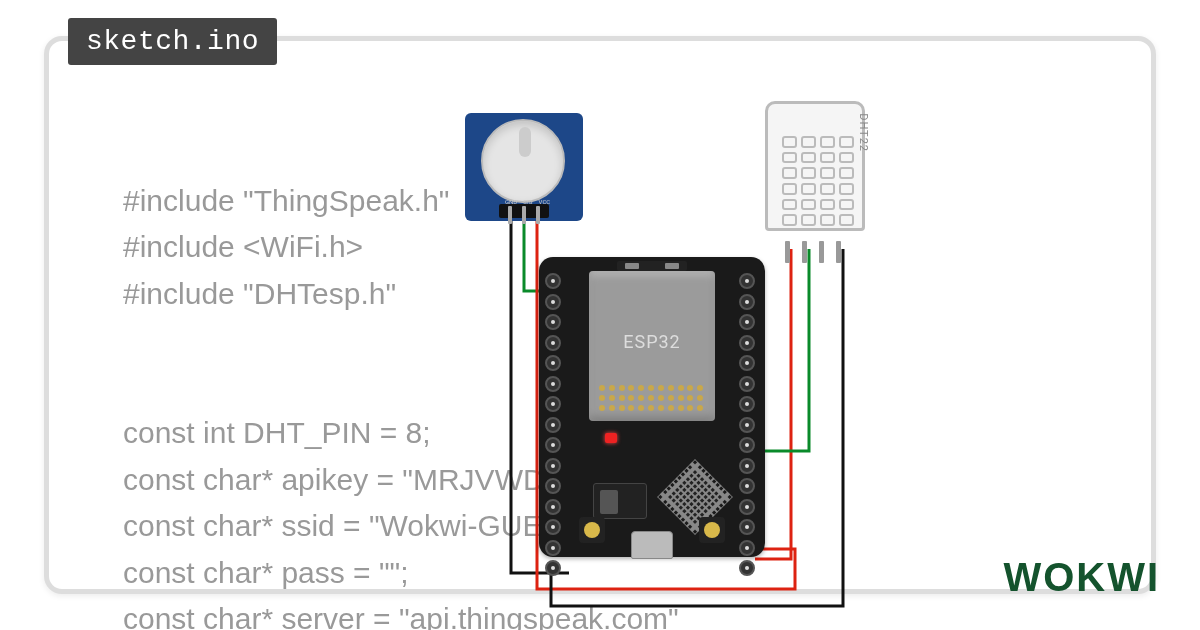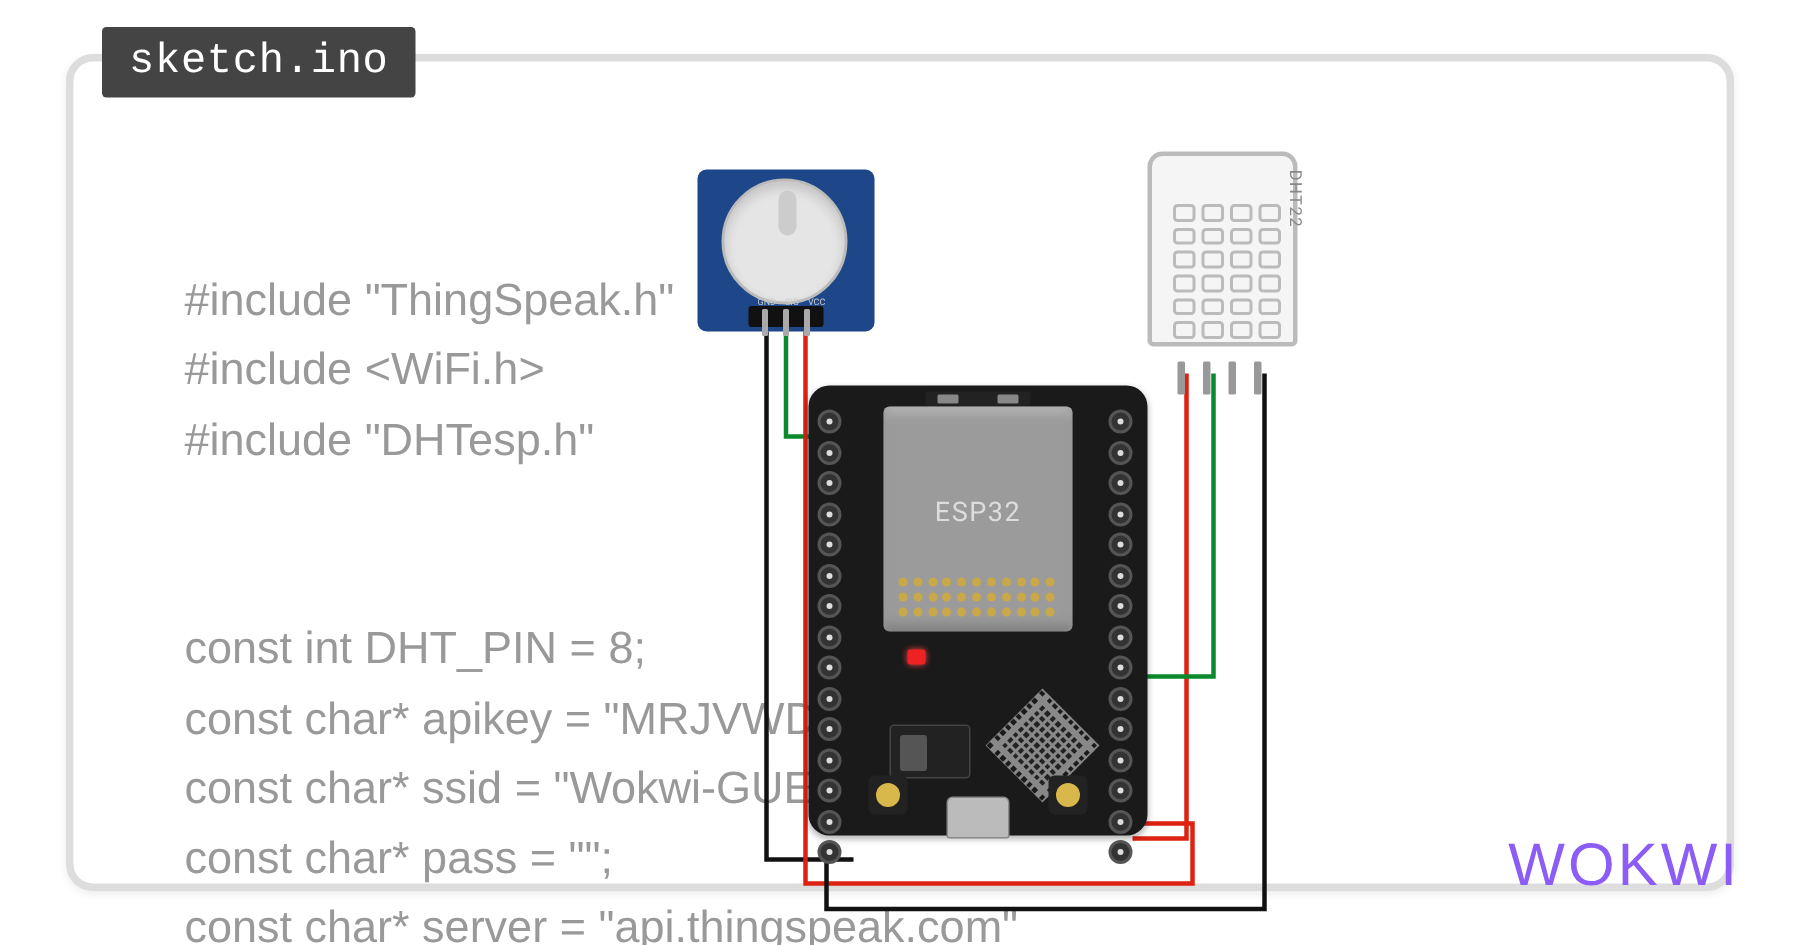--- a/index.html
+++ b/index.html
@@ -42,23 +42,23 @@
       color: #999;
       line-height: 1.55;
       font-family: -apple-system, BlinkMacSystemFont, sans-serif;
       white-space: pre;
     }
     .logo {
       position: absolute;
       right: 40px;
       bottom: 30px;
       font-size: 40px;
-      font-weight: 400;
+      font-weight: 700;
       font-family: 'Comic Sans MS', 'Brush Script MT', cursive, sans-serif;
-      color: #8b5cf6;
+      color: #14532d;
       letter-spacing: 2px;
     }
     .diagram {
       position: absolute;
       left: 380px;
       top: 60px;
       width: 560px;
       height: 520px;
     }
     

